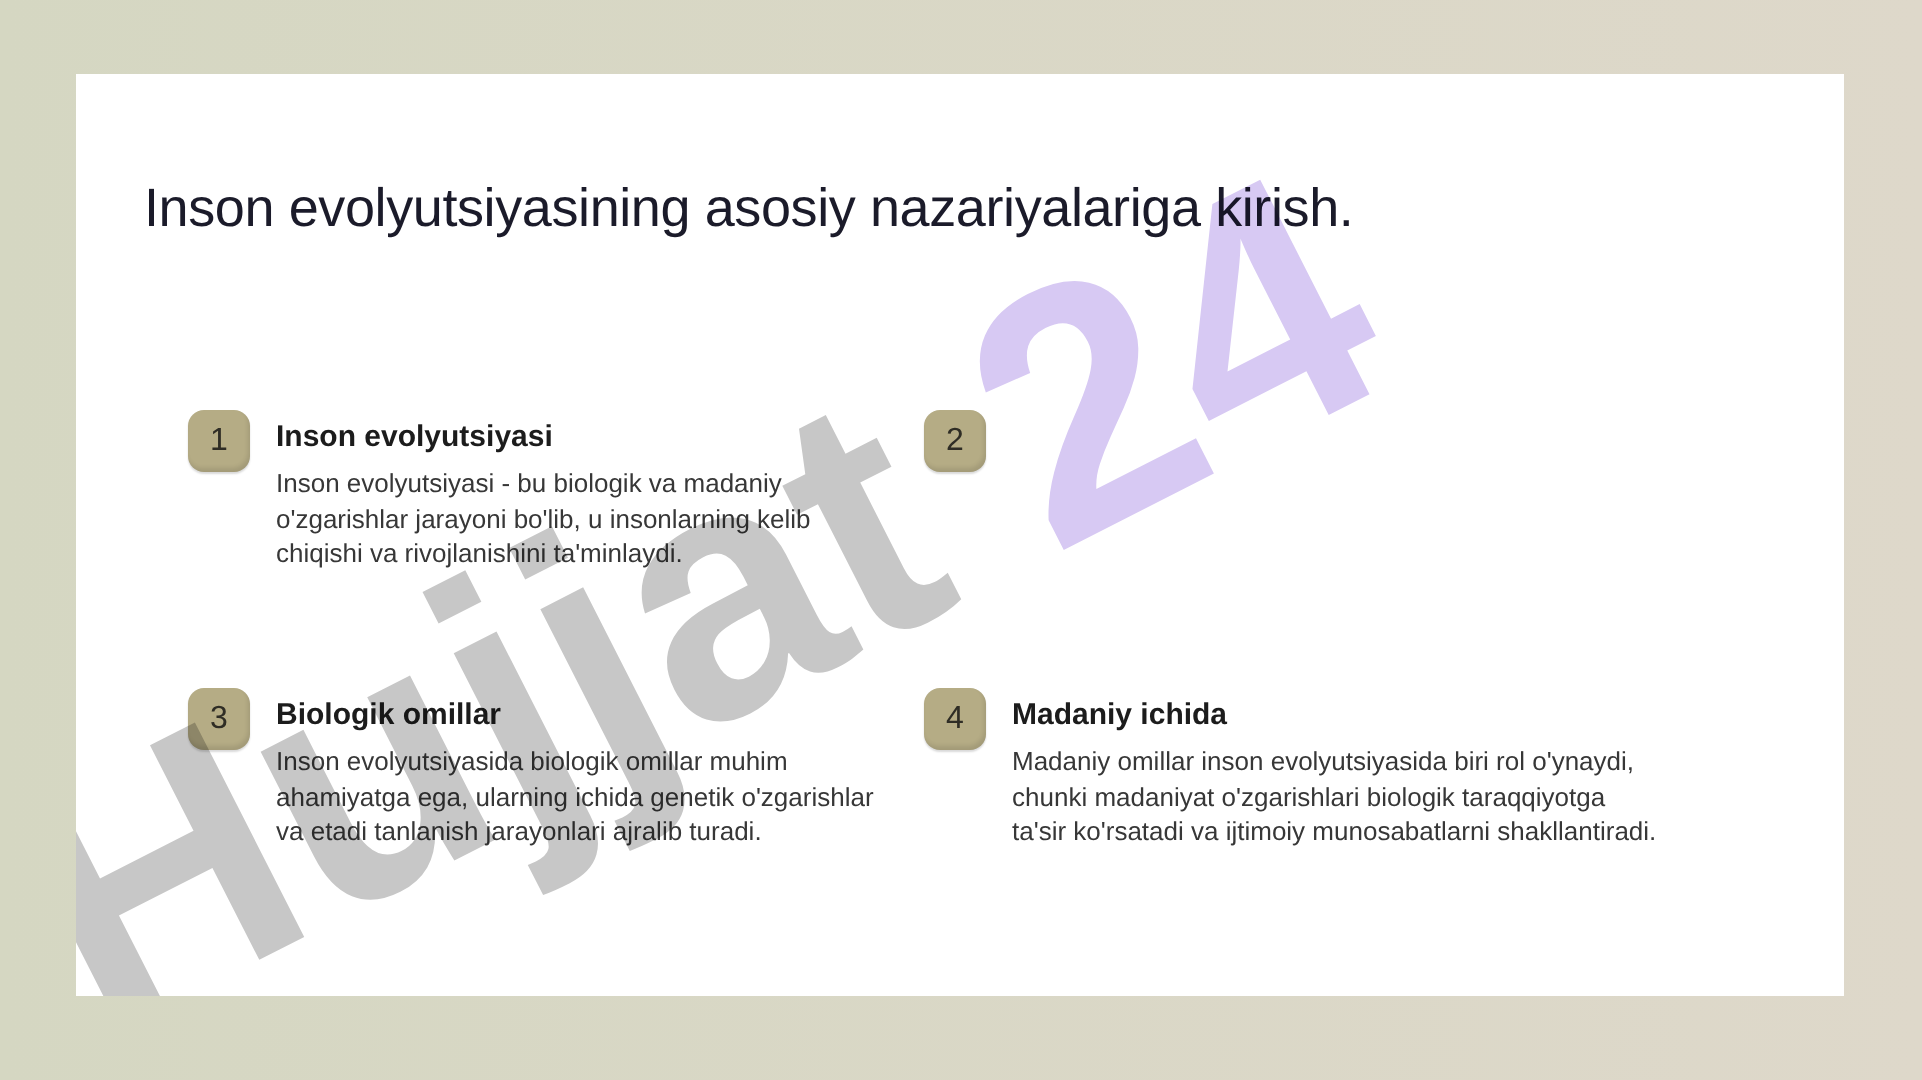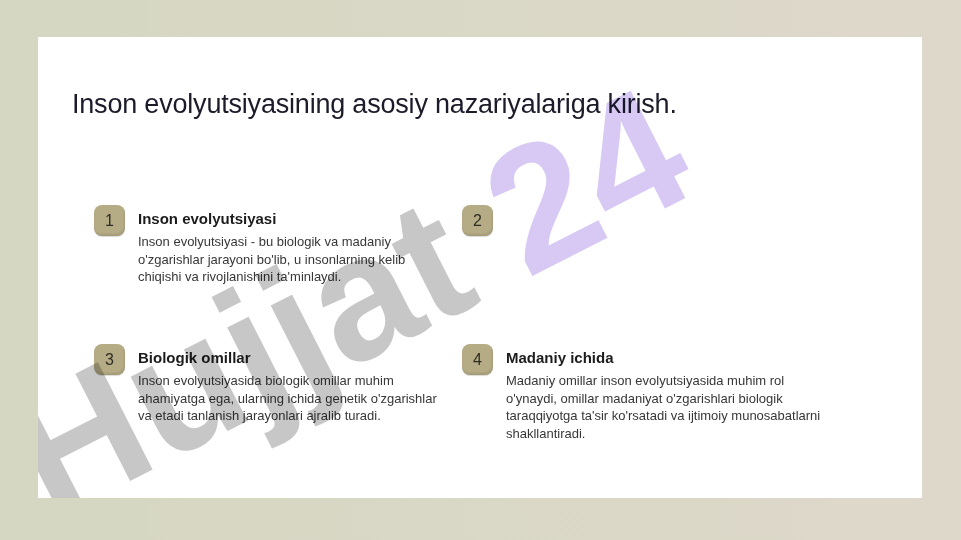--- a/index.html
+++ b/index.html
@@ -123,21 +123,21 @@
       <div class="topic-text col-a">
         <div class="topic-heading">Biologik omillar</div>
         <div class="topic-body">Inson evolyutsiyasida biologik omillar muhim ahamiyatga ega, ularning ichida genetik o'zgarishlar va etadi tanlanish jarayonlari ajralib turadi.</div>
       </div>
     </div>
 
     <div class="topic-item pos-4">
       <div class="topic-badge">4</div>
       <div class="topic-text col-b">
         <div class="topic-heading">Madaniy ichida</div>
-        <div class="topic-body">Madaniy omillar inson evolyutsiyasida muhim rol o'ynaydi, omillar madaniyat o'zgarishlari biologik taraqqiyotga ta'sir ko'rsatadi va ijtimoiy munosabatlarni shakllantiradi.</div>
+        <div class="topic-body">Madaniy omillar inson evolyutsiyasida biri rol o'ynaydi, chunki madaniyat o'zgarishlari biologik taraqqiyotga ta'sir ko'rsatadi va ijtimoiy munosabatlarni shakllantiradi.</div>
       </div>
     </div>
 
     <div class="watermark">
       <span class="wm-gray">Hujjat</span><span class="wm-accent"> 24</span>
     </div>
 
   </div>
 </div>
 

